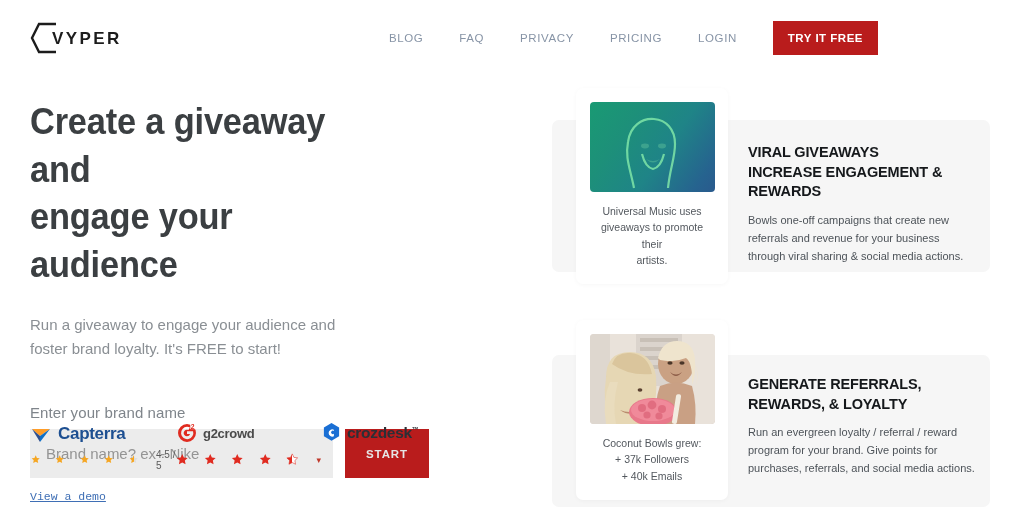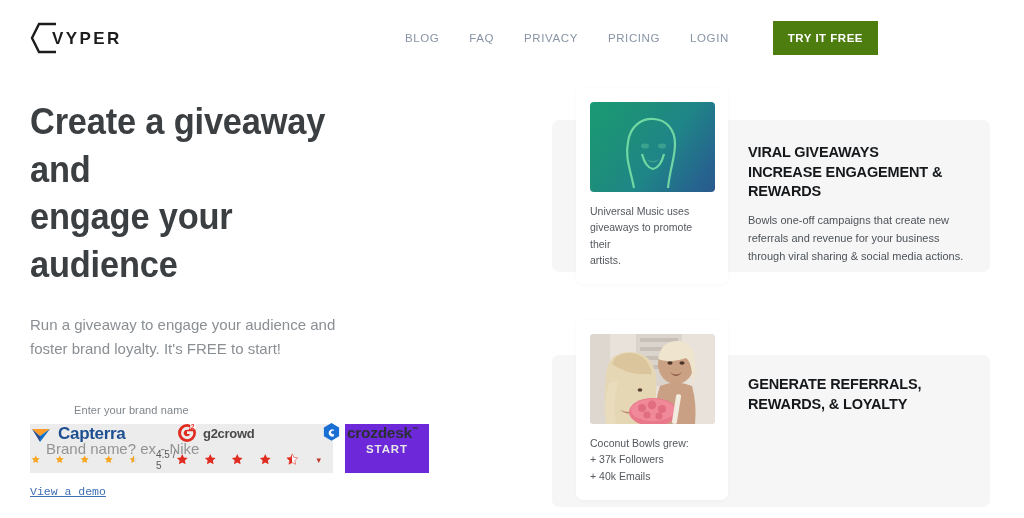--- a/index.html
+++ b/index.html
@@ -53,40 +53,40 @@
     line-height: 1;
     padding-top: 1px;
   }
 
   .nav {
     position: absolute;
     right: 22px;
     top: 21px;
     display: flex;
     align-items: center;
-    gap: 2px;
+    gap: 8px;
   }
   .nav-link {
     font-size: 11.5px;
     letter-spacing: 0.6px;
     color: #8794a6;
     text-decoration: none;
     padding: 6px 14px;
     white-space: nowrap;
     cursor: pointer;
   }
   .nav-cta {
-    background: #4d7c0f;
+    background: #b91c1c;
     color: #ffffff;
     font-size: 11.5px;
     font-weight: 700;
     letter-spacing: 0.5px;
     border: none;
     padding: 11px 15px;
-    margin-left: 28px;
+    margin-left: 14px;
     cursor: pointer;
     white-space: nowrap;
     font-family: "Liberation Sans", sans-serif;
   }
 
   
   .hero {
     position: absolute;
     left: 30px;
     top: 98px;
@@ -108,24 +108,23 @@
   .hero-sub {
     margin-top: 24px;
     font-size: 15px;
     line-height: 1.58;
     color: #8a8f94;
     width: 320px;
   }
 
   .form-label {
     margin-top: 44px;
-    font-size: 11px;
+    font-size: 15px;
     color: #7f858b;
     letter-spacing: 0.1px;
-    margin-left: 44px;
   }
 
   .form-row {
     margin-top: 8px;
     display: flex;
     align-items: stretch;
     gap: 12px;
   }
   .brand-input {
     width: 303px;
@@ -136,21 +135,21 @@
     padding: 0 16px;
     font-size: 15px;
     color: #3b3f42;
     font-family: "Liberation Sans", sans-serif;
   }
   .brand-input::placeholder { color: #949494; }
 
   .start-btn {
     width: 84px;
     height: 49px;
-    background: #6d28d9;
+    background: #b91c1c;
     color: #e6e6e6;
     border: none;
     font-size: 11.5px;
     font-weight: 700;
     letter-spacing: 0.9px;
     cursor: pointer;
     font-family: "Liberation Sans", sans-serif;
   }
 
   .demo-link {
@@ -246,21 +245,21 @@
   .thumb-2 {
     background: linear-gradient(180deg, #e8e2dc 0%, #cfc4b8 100%);
   }
 
   .card-caption {
     margin-top: 11px;
     font-size: 10.5px;
     line-height: 1.55;
     color: #53585e;
   }
-  .card-caption .line { display: block; }
+  .card-caption .line { display: block; text-align: center; }
 
   .feature {
     position: absolute;
     width: 230px;
   }
   .feature-1 { left: 748px; top: 143px; }
   .feature-2 { left: 748px; top: 375px; }
 
   .feature-title {
     font-size: 14.5px;
@@ -485,15 +484,20 @@
       <span class="line">+ 37k Followers</span>
       <span class="line">+ 40k Emails</span>
     </div>
   </div>
 
   <div class="feature feature-2">
     <h2 class="feature-title">
       <span>GENERATE REFERRALS,</span><br>
       <span>REWARDS, &amp; LOYALTY</span>
     </h2>
+    <p class="feature-body">
+      <span>Run an evergreen loyalty / referral / reward</span>
+      <span>program for your brand. Give points for</span>
+      <span>purchases, referrals, and social media actions.</span>
+    </p>
   </div>
 
 </div>
 
 </body></html>

